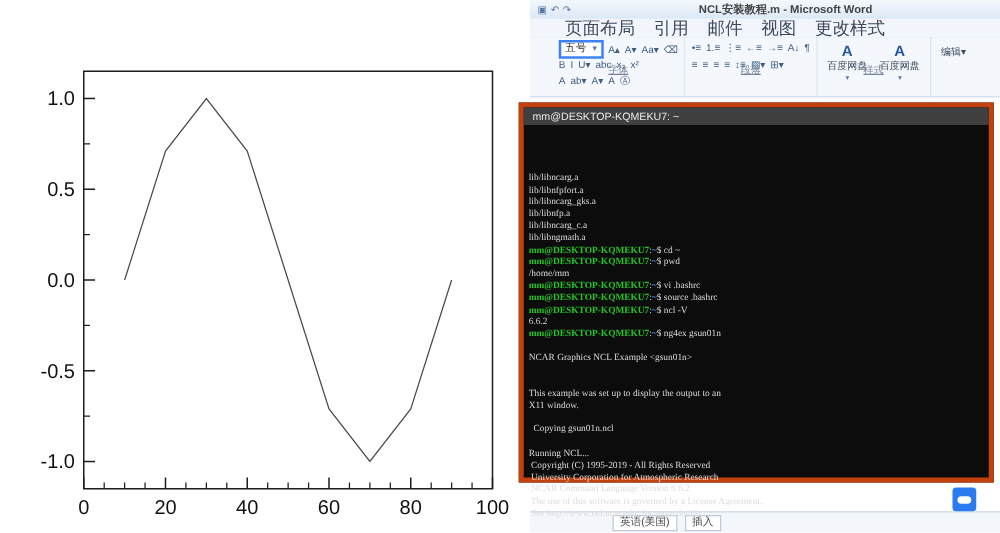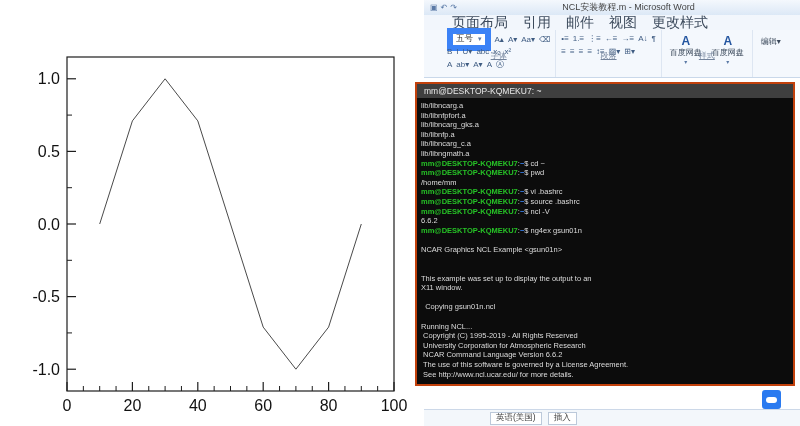--- a/index.html
+++ b/index.html
@@ -12,32 +12,32 @@
 
   
   .plot-window{left:0;top:0;width:424px;height:426px;background:#ffffff;}
 
   
   .word-window{left:424px;top:0;width:376px;height:426px;background:#ffffff;}
   .word-titlebar{position:absolute;left:0;top:0;right:0;height:15px;
       background:linear-gradient(#f4f8fd,#dce8f6);border-bottom:1px solid #cfdded;
       display:flex;align-items:center;font-size:9px;color:#3a3a3a;}
   .qat{display:flex;gap:3px;margin-left:6px;font-size:8px;color:#5b7aa6;}
-  .word-title{flex:1;text-align:center;white-space:nowrap;font-size:9px;color:#444;}
+  .word-title{flex:1;text-align:center;white-space:nowrap;font-size:9px;color:#444;font-weight:bold;}
   .word-tabs{position:absolute;left:0;top:15px;right:0;height:15px;background:#f2f6fc;
       border-bottom:1px solid #d3dfee;display:flex;align-items:center;gap:15px;
       padding-left:28px;font-size:14px;color:#3c4a5c;}
   .wtab{white-space:nowrap;cursor:default;}
   .word-ribbon{position:absolute;left:0;top:30px;right:0;height:48px;background:#f4f8fd;
       border-bottom:1px solid #c9d8ea;display:flex;padding-left:18px;box-sizing:border-box;}
   .rgroup{position:relative;height:100%;border-right:1px solid #dde6f2;padding:2px 5px 10px 5px;box-sizing:border-box;}
   .rgroup-label{position:absolute;bottom:16px;left:0;right:0;text-align:center;font-size:8px;color:#73839b;text-decoration:underline;}
   .rrow{display:flex;gap:4px;align-items:center;height:12px;margin-top:1px;}
   .ricon{font-size:8px;color:#3f5c82;line-height:10px;white-space:nowrap;cursor:default;}
-  .fontsize-box{border:6px solid #3b82f6;background:#fff;font-size:8.5px;color:#333;
+  .fontsize-box{border:2px solid #3b82f6;background:#fff;font-size:8.5px;color:#333;
       padding:0 3px;display:flex;align-items:center;gap:5px;height:11px;}
   .fontsize-box .caret{font-size:7px;color:#5b7aa6;}
   .styles-row{display:flex;gap:4px;align-items:flex-start;margin-top:3px;}
   .style-btn{display:flex;flex-direction:column;align-items:center;font-size:8px;color:#3c4a5c;padding:0 3px;cursor:default;}
   .style-btn .big{font-size:12px;font-weight:bold;color:#2456a0;line-height:12px;}
   .style-btn .caret{font-size:6px;color:#5b7aa6;}
   .edit-btn{display:flex;flex-direction:row;align-items:center;font-size:8px;color:#3c4a5c;margin-top:4px;padding:0 3px;}
   .word-doc{position:absolute;left:0;top:78px;right:0;bottom:16px;background:#ffffff;}
   .word-statusbar{position:absolute;left:0;bottom:0;right:0;height:16px;background:#f3f7fb;
       border-top:1px solid #ccd8e8;display:flex;align-items:center;gap:6px;
@@ -45,25 +45,25 @@
   .status-chip{border:1px solid #bcc9da;background:#fff;padding:0 5px;height:11px;
       display:flex;align-items:center;white-space:nowrap;}
 
   
   .tray-icon{left:762px;top:390px;width:19px;height:19px;background:#2a7af0;border-radius:3px;
       display:flex;align-items:center;justify-content:center;}
   .tray-icon .cloud{width:11px;height:6px;background:#ffffff;border-radius:4px;}
 
   
   .terminal-window{left:415px;top:82px;width:380px;height:304px;background:#0c0c0c;
-      border:2px solid #c2410c;box-sizing:border-box;}
+      border:4px solid #c2410c;box-sizing:border-box;}
   .terminal-titlebar{height:14px;background:#3f3f3f;color:#e9e9e9;font-size:8.5px;
       display:flex;align-items:center;padding-left:7px;}
-  .terminal-body{padding:3px 0 0 4px;font-family:Liberation Sans, sans-serif;
-      font-size:7.5px;line-height:9.6px;color:#dcdcdc;white-space:pre;}
+  .terminal-body{padding:3px 0 0 4px;font-family:Liberation Serif, serif;
+      font-size:7.5px;line-height:9.6px;color:#dcdcdc;white-space:pre;margin-top:34px;}
   .tline{height:9.6px;}
   .tgreen{color:#26c226;font-weight:bold;}
   .tblue{color:#3f8cff;font-weight:bold;}
 
   
   .tick-label{font-family:"Liberation Sans",sans-serif;}
 </style>
 </head>
 <body>
 

